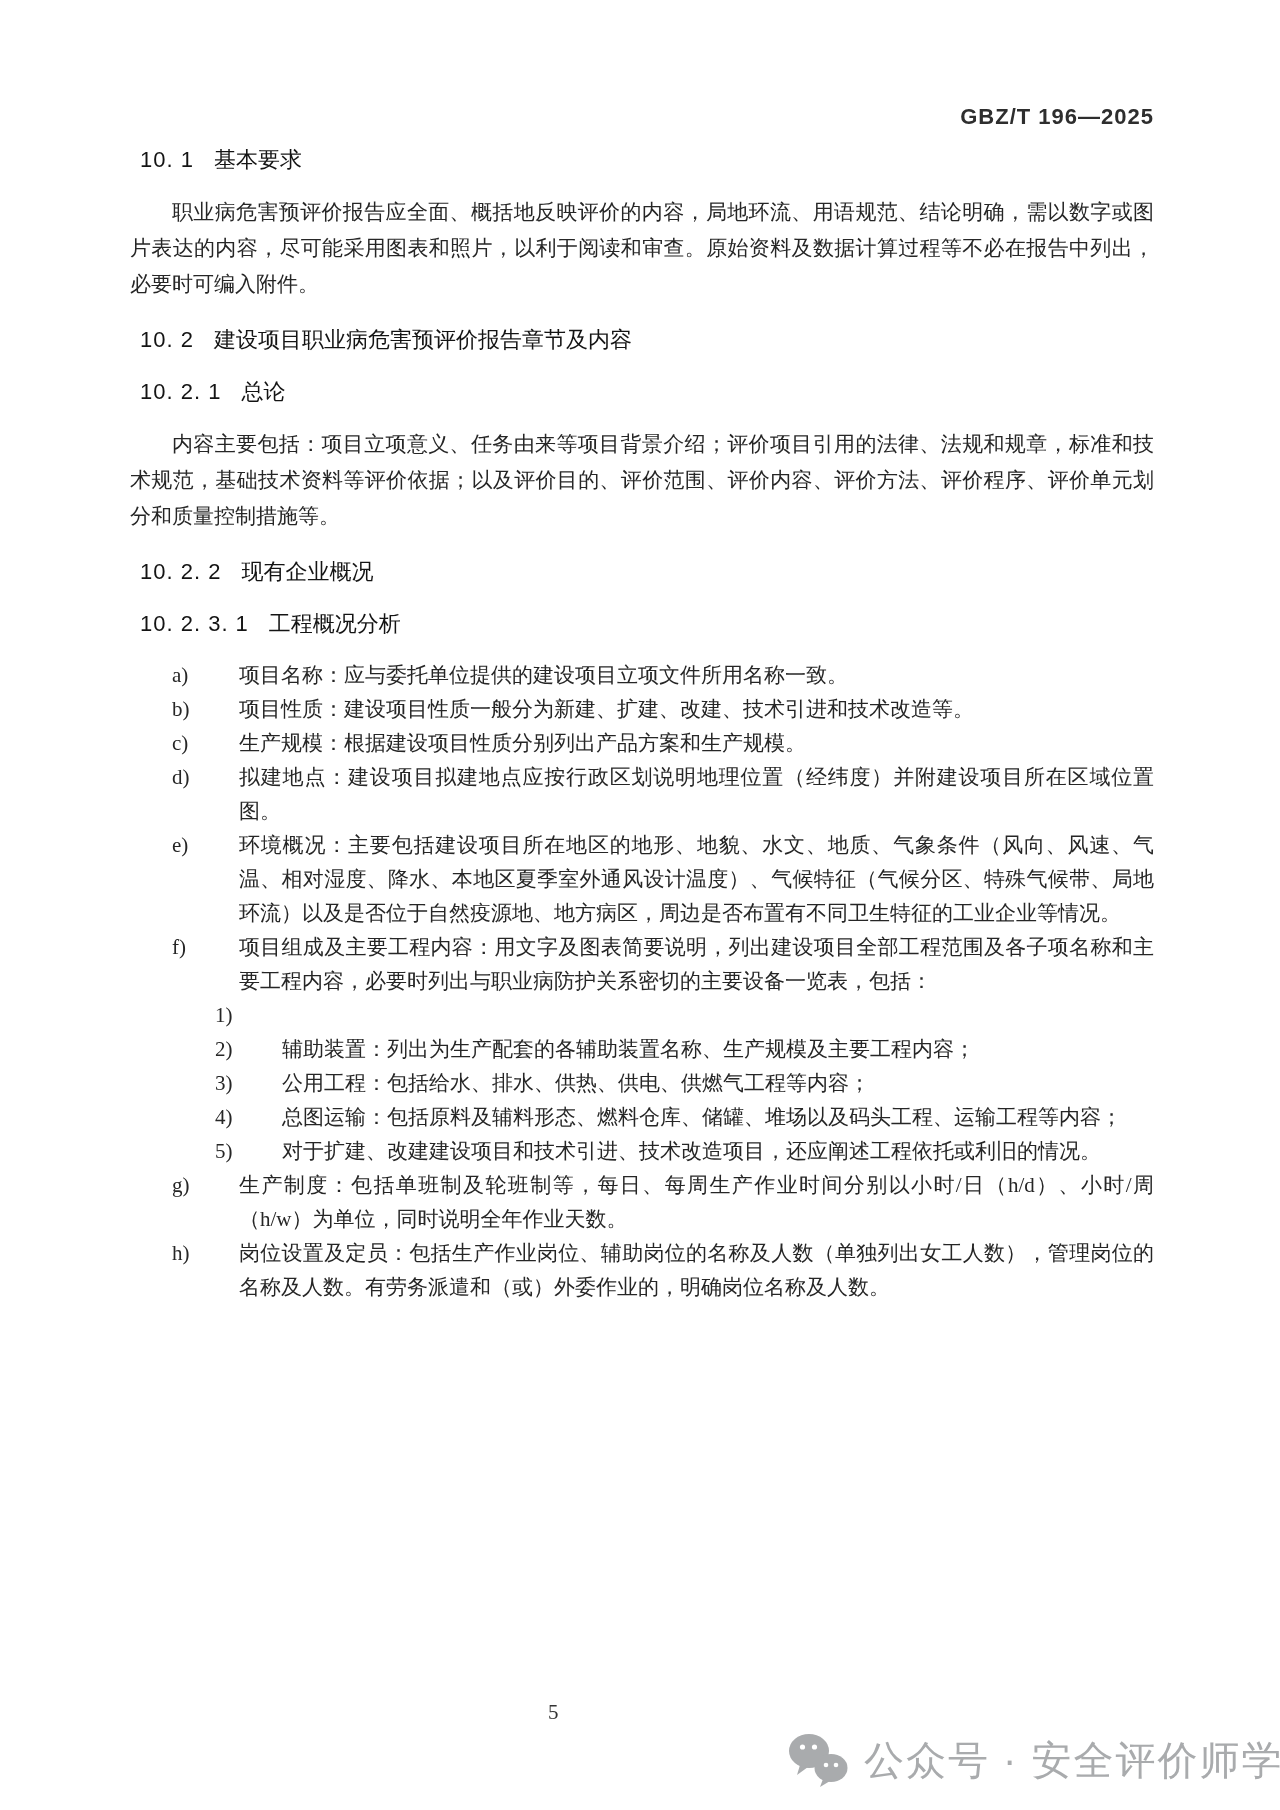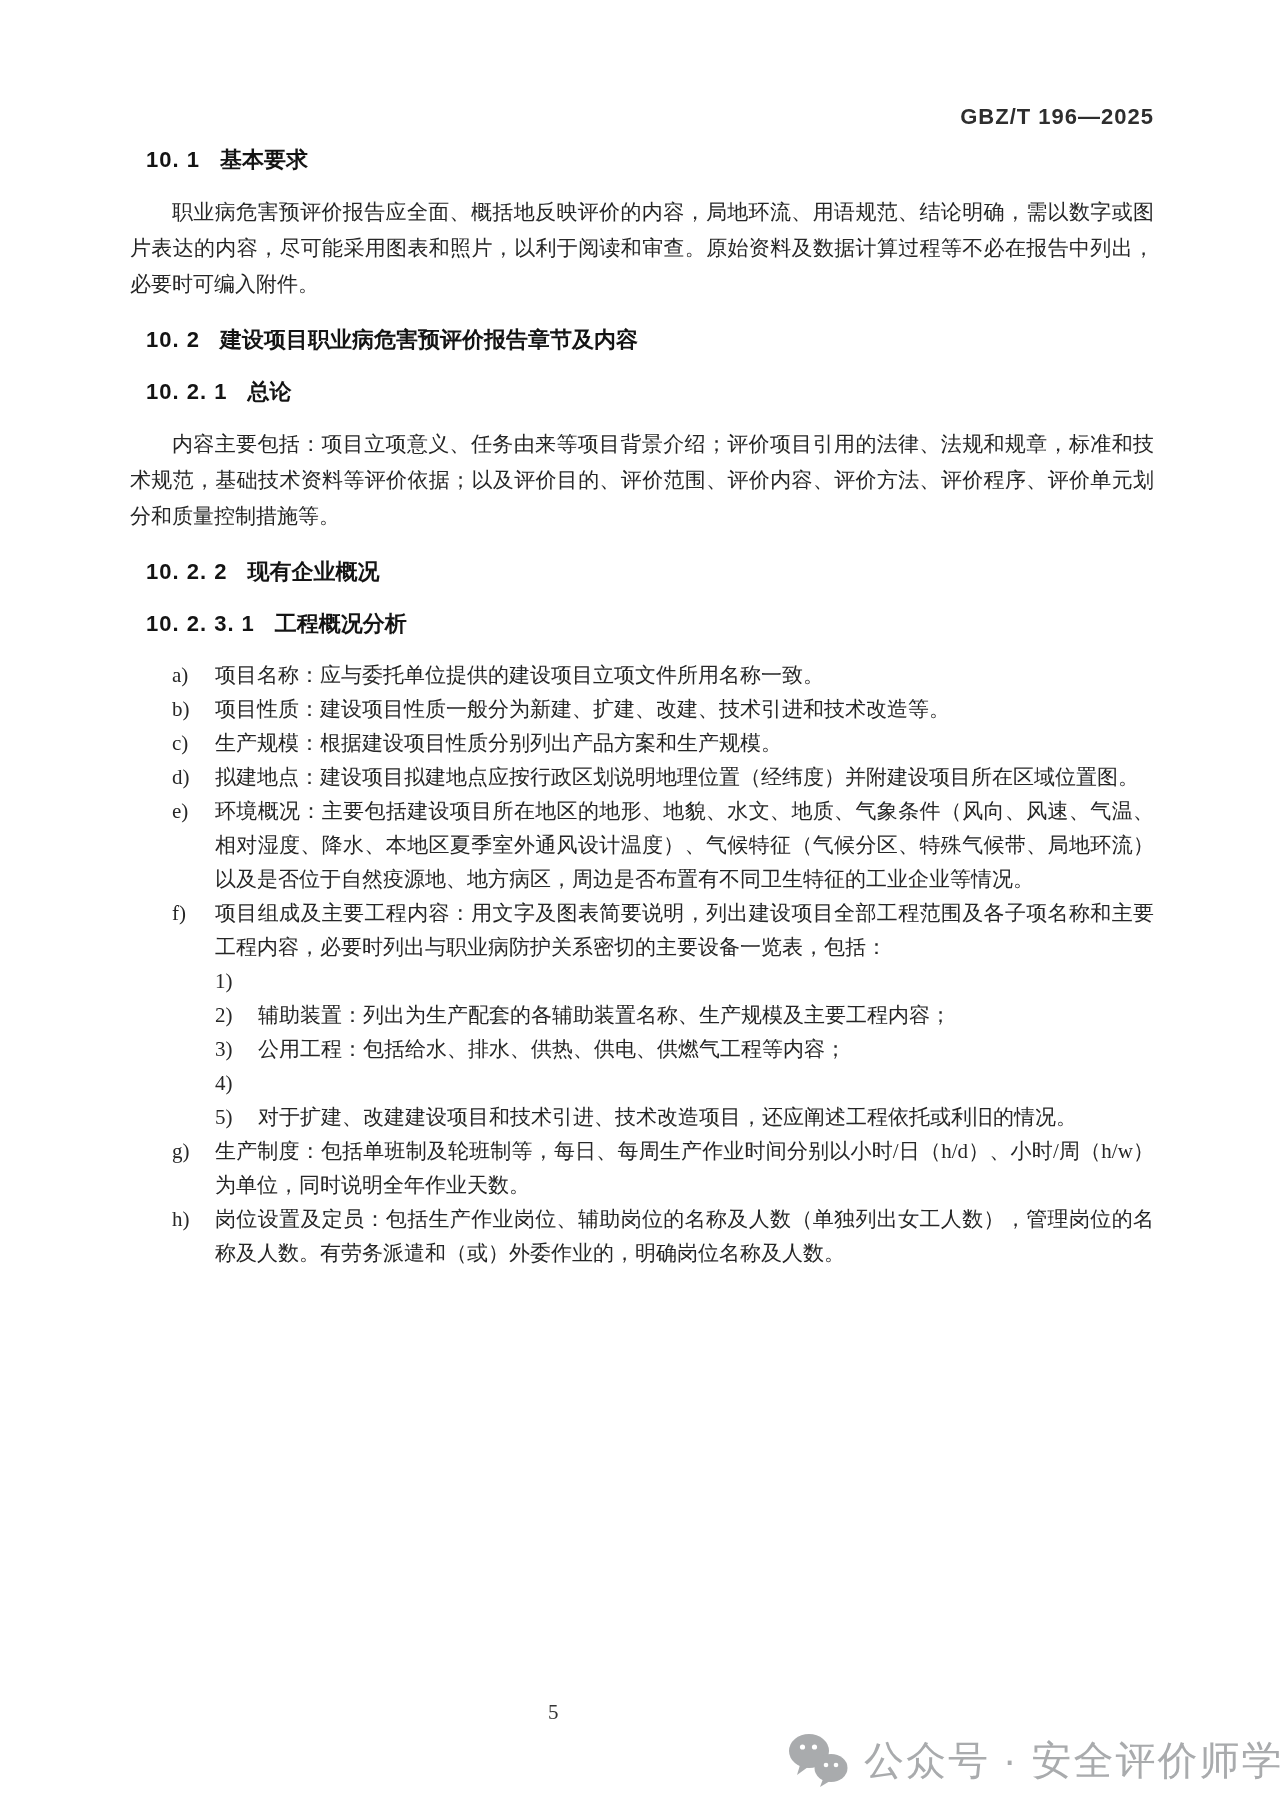--- a/index.html
+++ b/index.html
@@ -23,25 +23,25 @@
     font-family:"Liberation Sans","DejaVu Sans",sans-serif;
     font-weight:600;
     font-size:22px;
     line-height:26px;
     color:#2e2e2e;
     letter-spacing:1px;
     margin-bottom:14px;
   }
   .heading{
     font-family:"Liberation Sans","DejaVu Sans",sans-serif;
-    font-weight:700;
+    font-weight:400;
     color:#141414;
     font-size:22px;
     line-height:28px;
-    margin:24px 0 20px 16px;
+    margin:24px 0 20px 10px;
   }
   .heading.first{margin-top:16px;}
   .heading .num{margin-right:20px;letter-spacing:1px;}
   p.body{
     font-size:21px;
     line-height:36px;
     margin:0;
     text-indent:2em;
     text-align:justify;
     color:#262626;
@@ -54,20 +54,21 @@
     color:#262626;
     padding-left:42px;
   }
   .li .marker{
     flex:none;
     width:43px;
   }
   .li .text{
     flex:1;
     text-align:justify;
+    margin-left:24px;
   }
   .sublist .li{padding-left:85px;}
   .page-number{
     position:absolute;
     left:548px;
     top:1700px;
     font-size:21px;
     color:#333333;
   }
   .watermark{
@@ -154,20 +155,21 @@
       <div class="li">
         <span class="marker">2)</span>
         <div class="text">辅助装置：列出为生产配套的各辅助装置名称、生产规模及主要工程内容；</div>
       </div>
       <div class="li">
         <span class="marker">3)</span>
         <div class="text">公用工程：包括给水、排水、供热、供电、供燃气工程等内容；</div>
       </div>
       <div class="li">
         <span class="marker">4)</span>
+        <div class="text">总图运输：包括原料及辅料形态、燃料仓库、储罐、堆场以及码头工程、运输工程等内容；</div>
       </div>
       <div class="li">
         <span class="marker">5)</span>
         <div class="text">对于扩建、改建建设项目和技术引进、技术改造项目，还应阐述工程依托或利旧的情况。</div>
       </div>
     </div>
 
     <div class="li">
       <span class="marker">g)</span>
       <div class="text">生产制度：包括单班制及轮班制等，每日、每周生产作业时间分别以小时/日（h/d）、小时/周（h/w）为单位，同时说明全年作业天数。</div>

